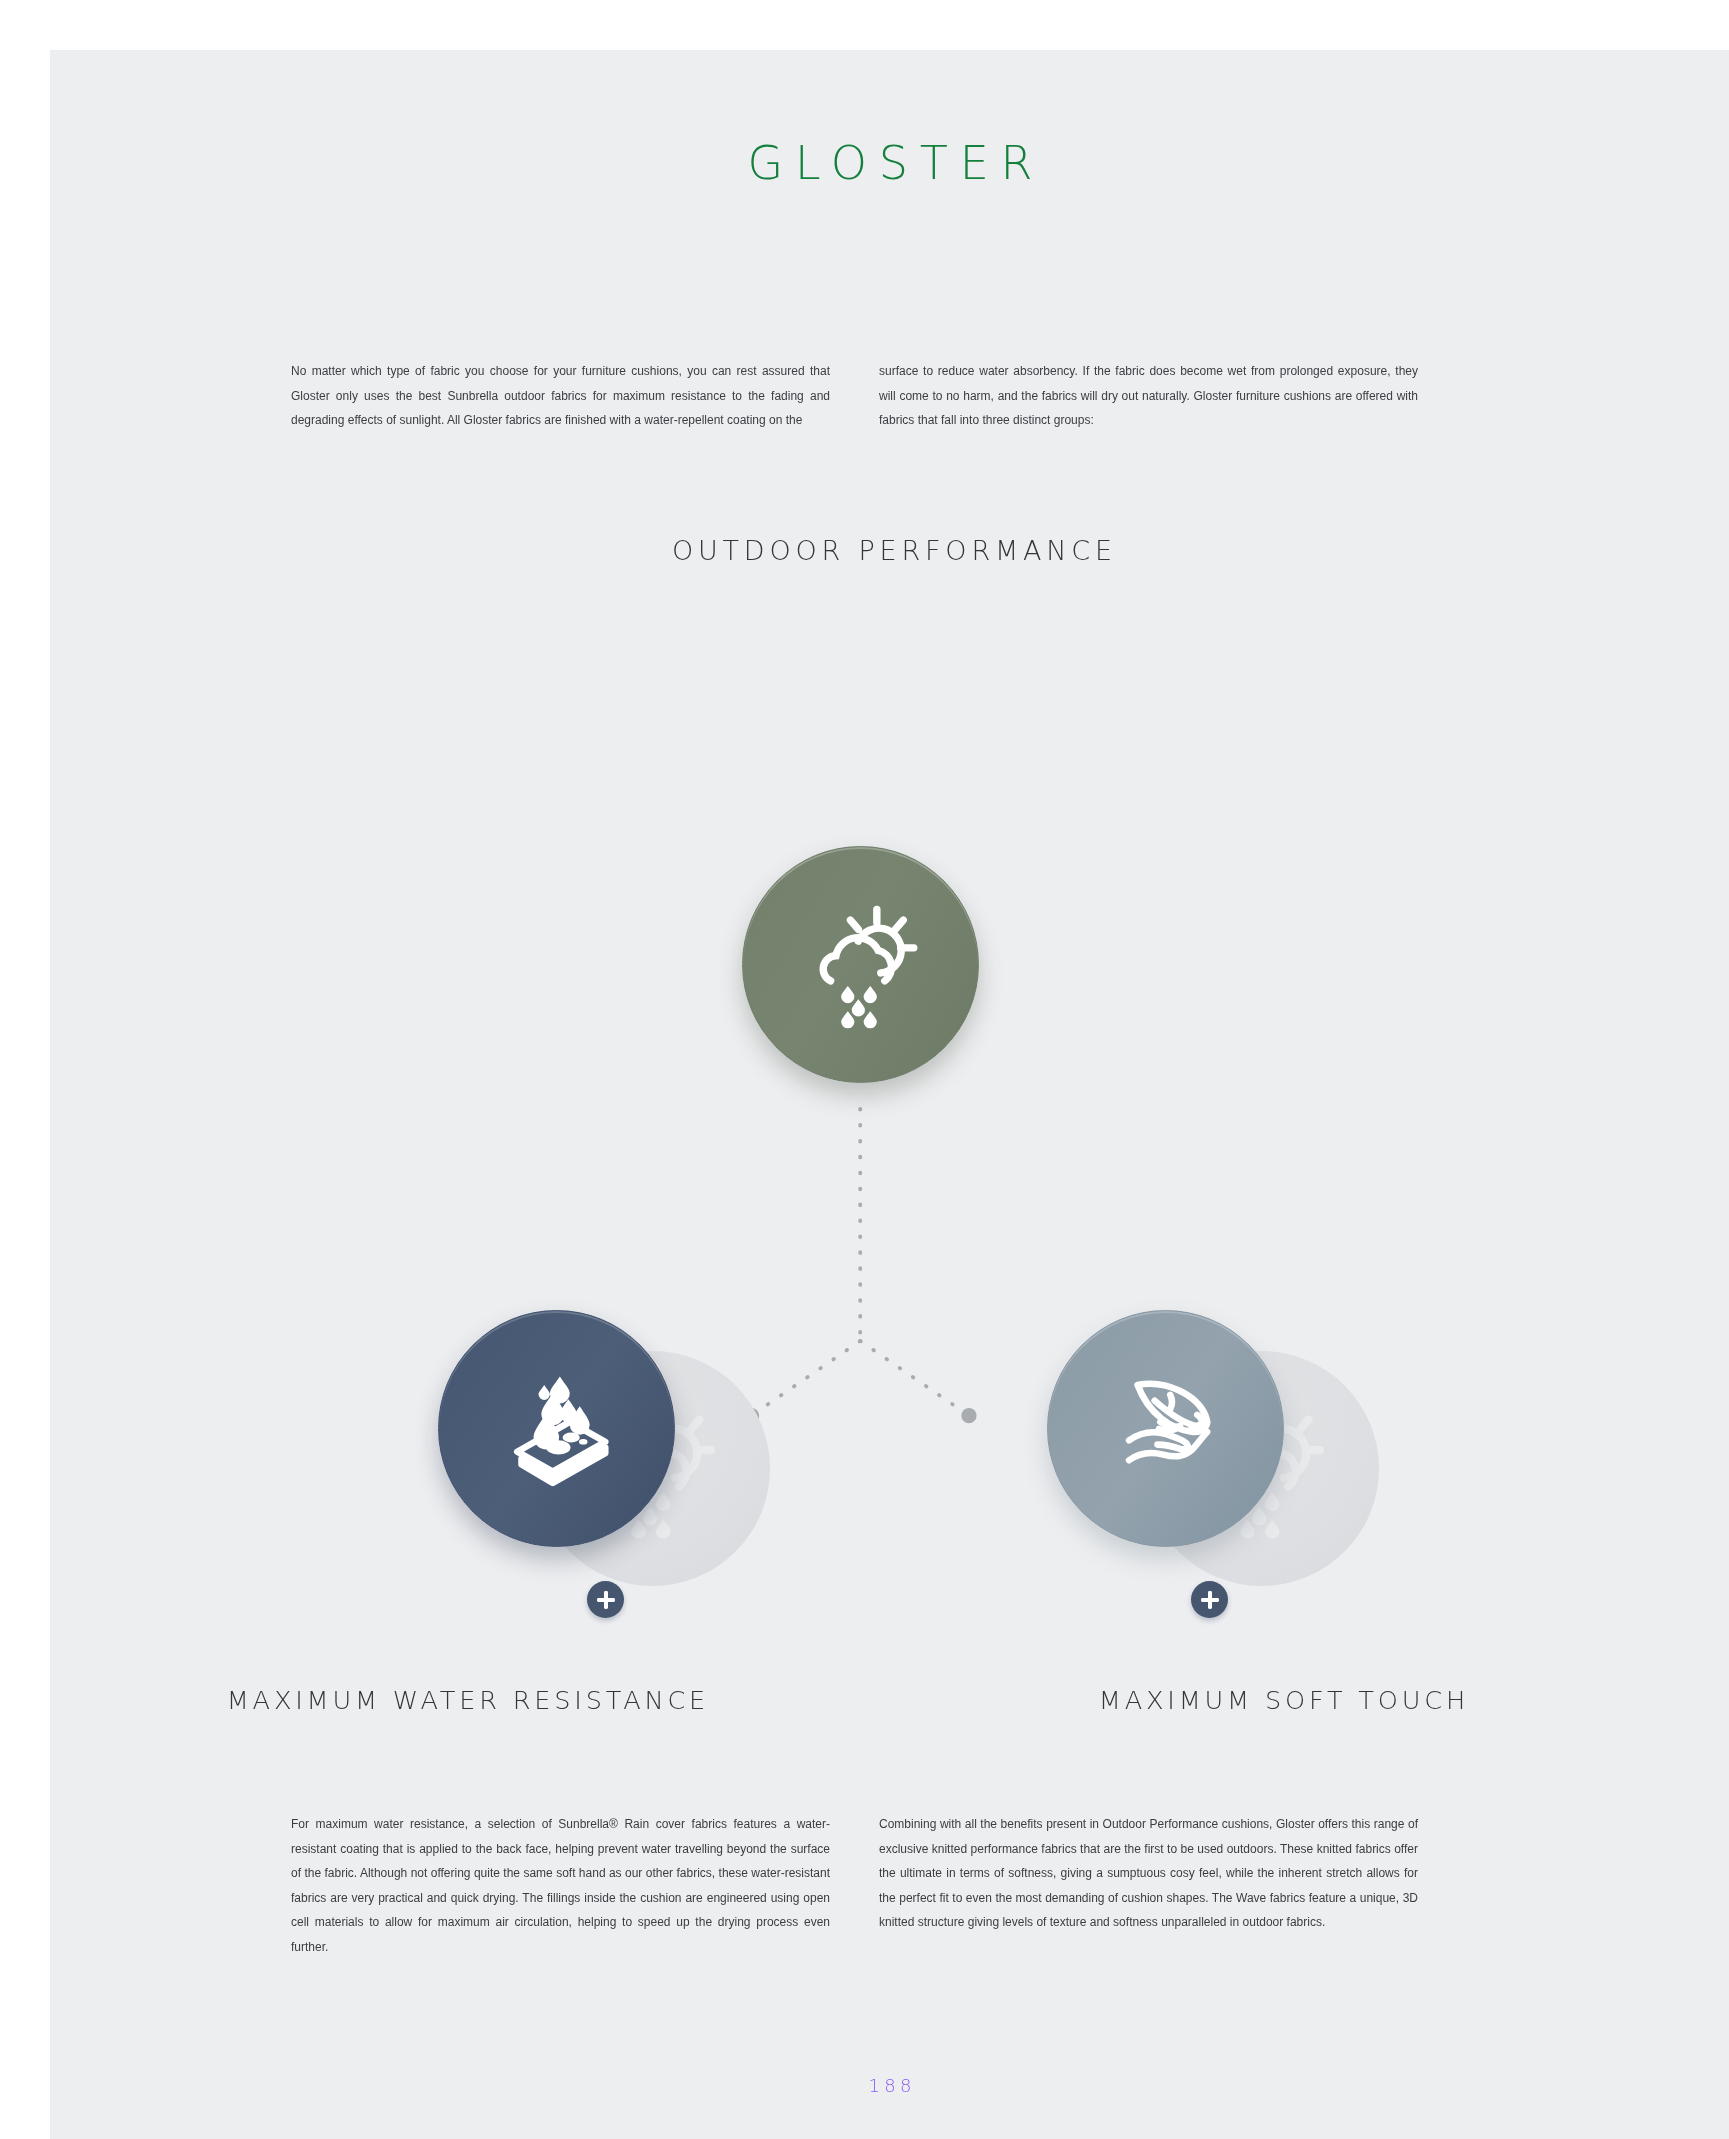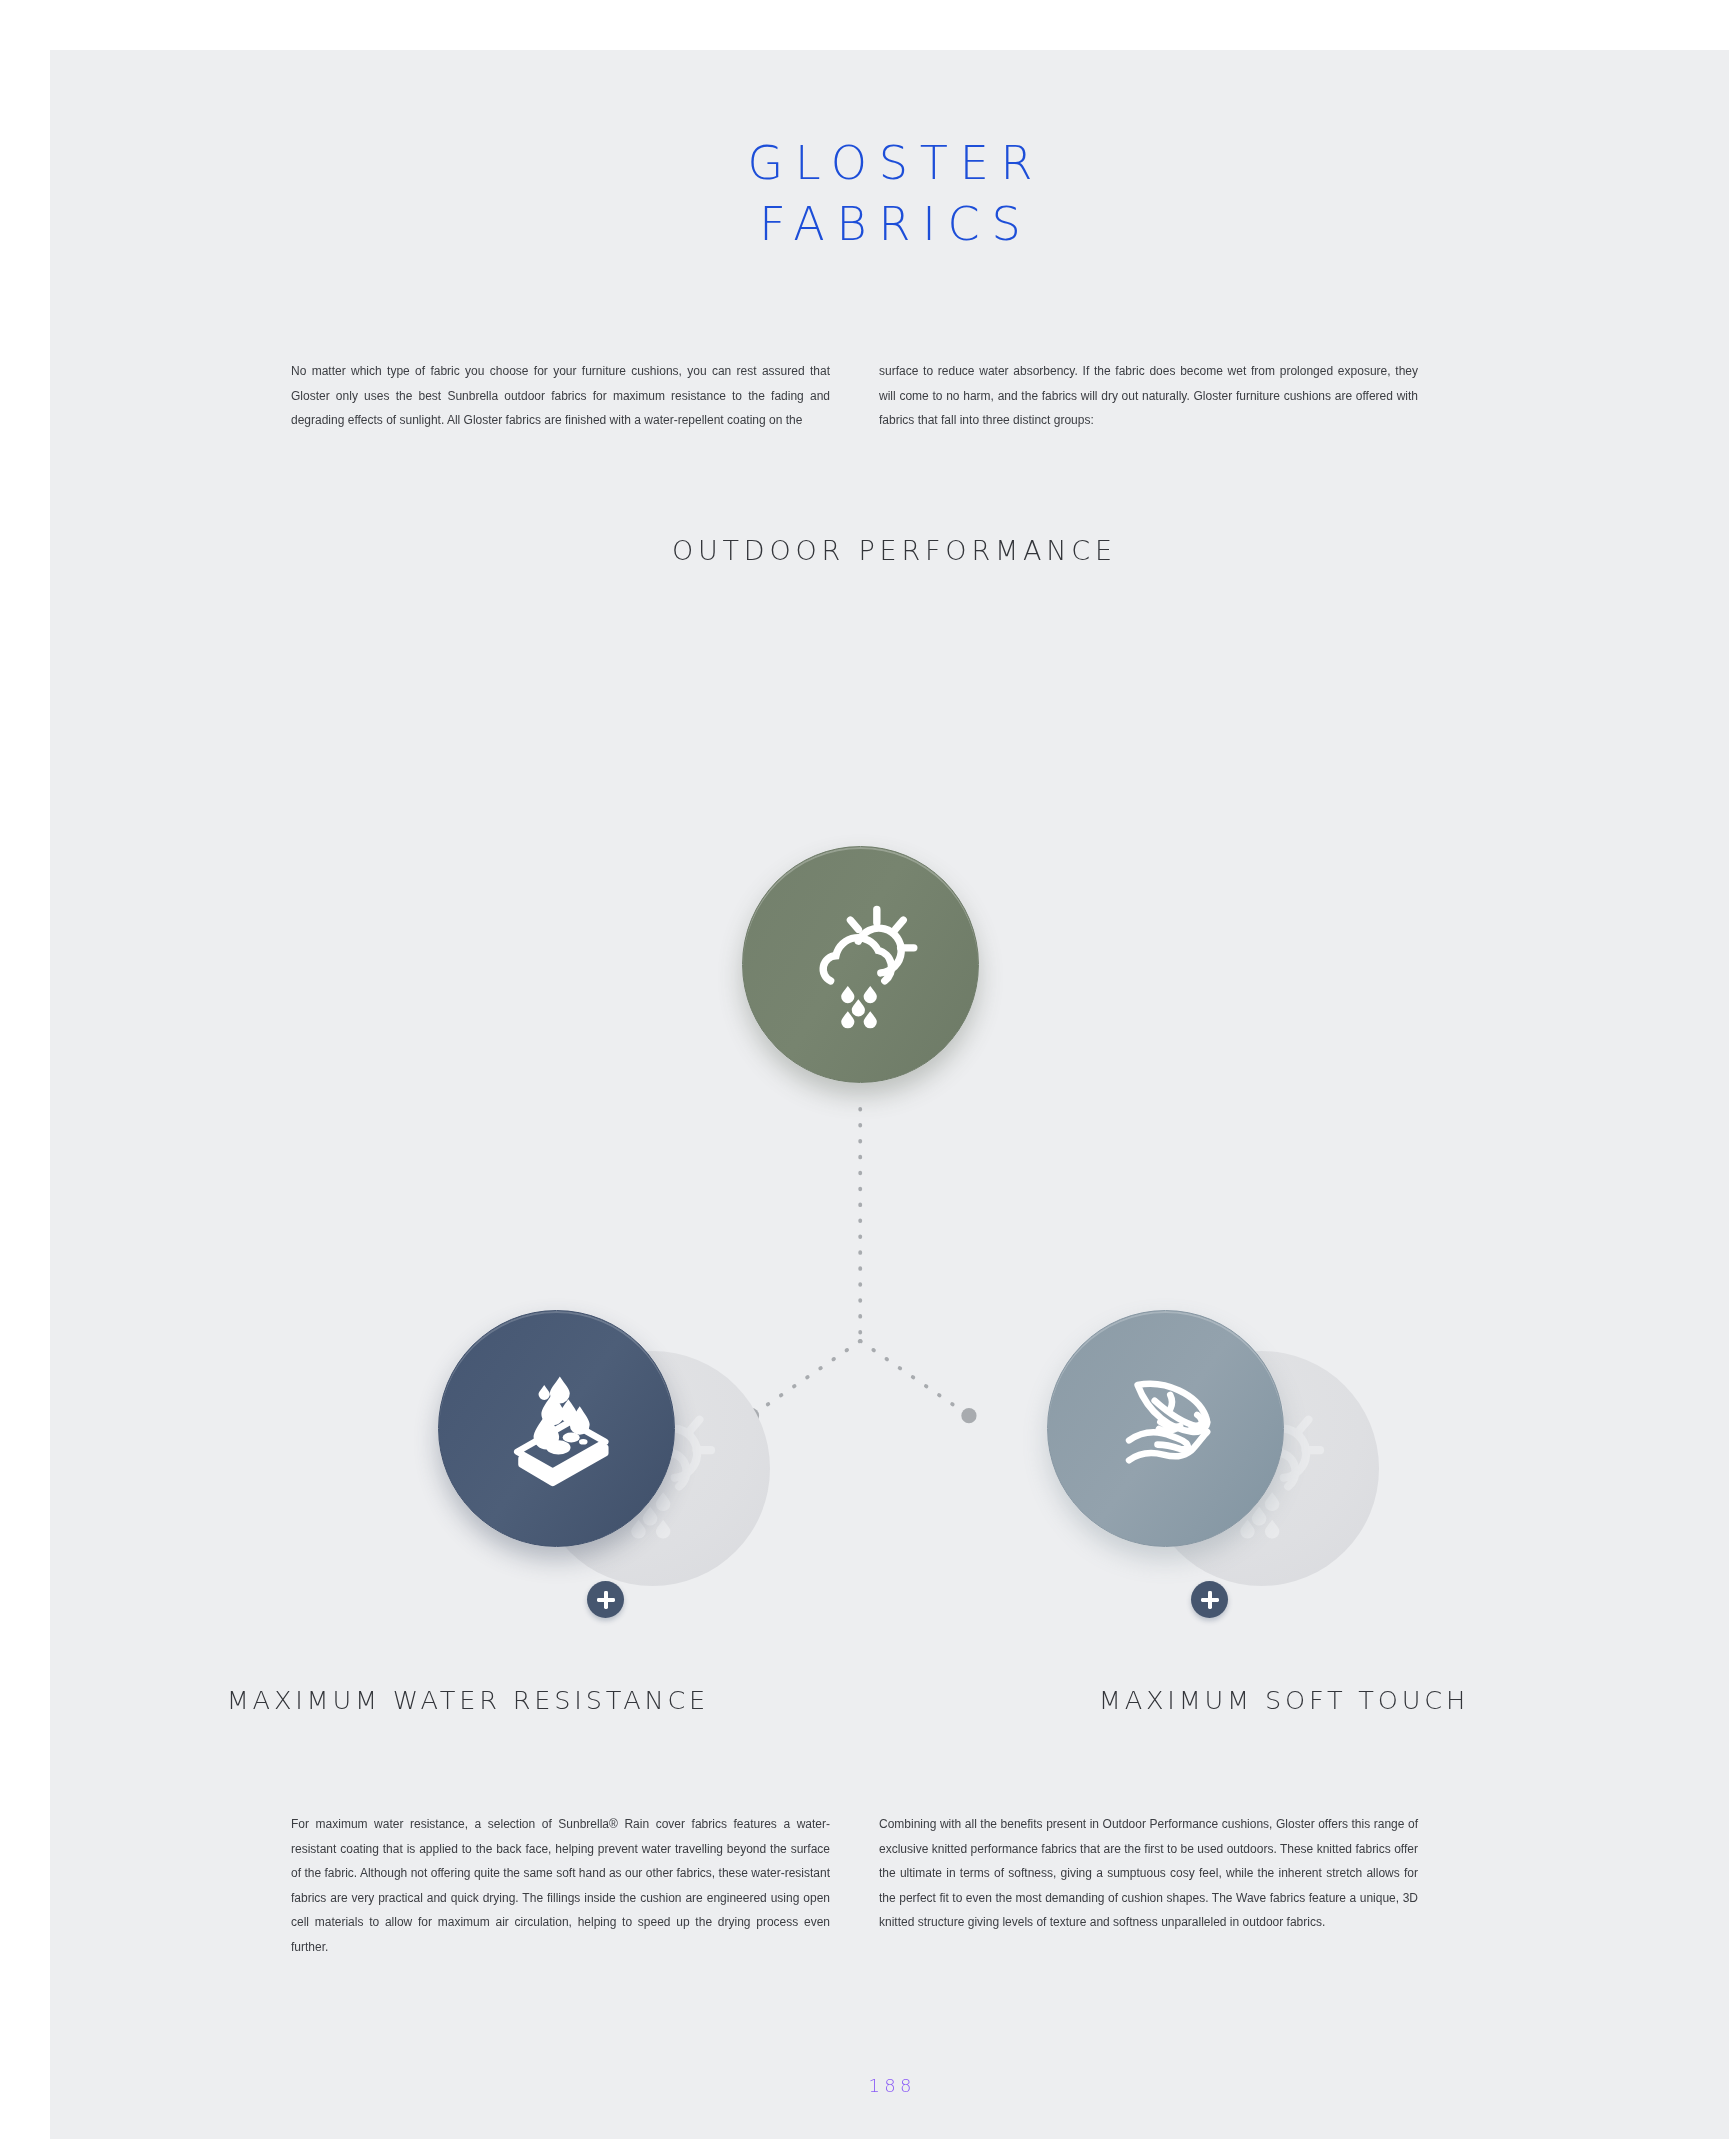--- a/index.html
+++ b/index.html
@@ -29,21 +29,21 @@
   .doc-title {
     position: absolute;
     left: 0;
     top: 83px;
     width: 1680px;
     text-align: center;
     font-size: 46px;
     line-height: 1.33;
     letter-spacing: 11.8px;
     font-weight: 300;
-    color: #1d4ed8;
+    color: #15803d;
     text-indent: 11.8px;
     font-family: "DejaVu Sans", sans-serif;
     font-stretch: condensed;
   }
   .doc-title .l2 { display: block; }
 
   .section-title {
     position: absolute;
     width: 1684px;
     text-align: center;
@@ -189,21 +189,20 @@
     font-family: "DejaVu Sans", sans-serif;
   }
 </style>
 </head>
 <body>
 
 <div class="page">
 
   <div class="doc-title">
     <span>GLOSTER</span>
-    <span class="l2">FABRICS</span>
   </div>
 
   <div class="col left" id="intro-left">No matter which type of fabric you choose for your furniture cushions, you can rest assured that Gloster only uses the best Sunbrella outdoor fabrics for maximum resistance to the fading and degrading effects of sunlight. All Gloster fabrics are finished with a water-repellent coating on the</div>
   <div class="col right" id="intro-right">surface to reduce water absorbency. If the fabric does become wet from prolonged exposure, they will come to no harm, and the fabrics will dry out naturally. Gloster furniture cushions are offered with fabrics that fall into three distinct groups:</div>
 
   <div class="section-title" id="outdoor-performance-title">OUTDOOR PERFORMANCE</div>
 
 
   <div class="diagram">
 

